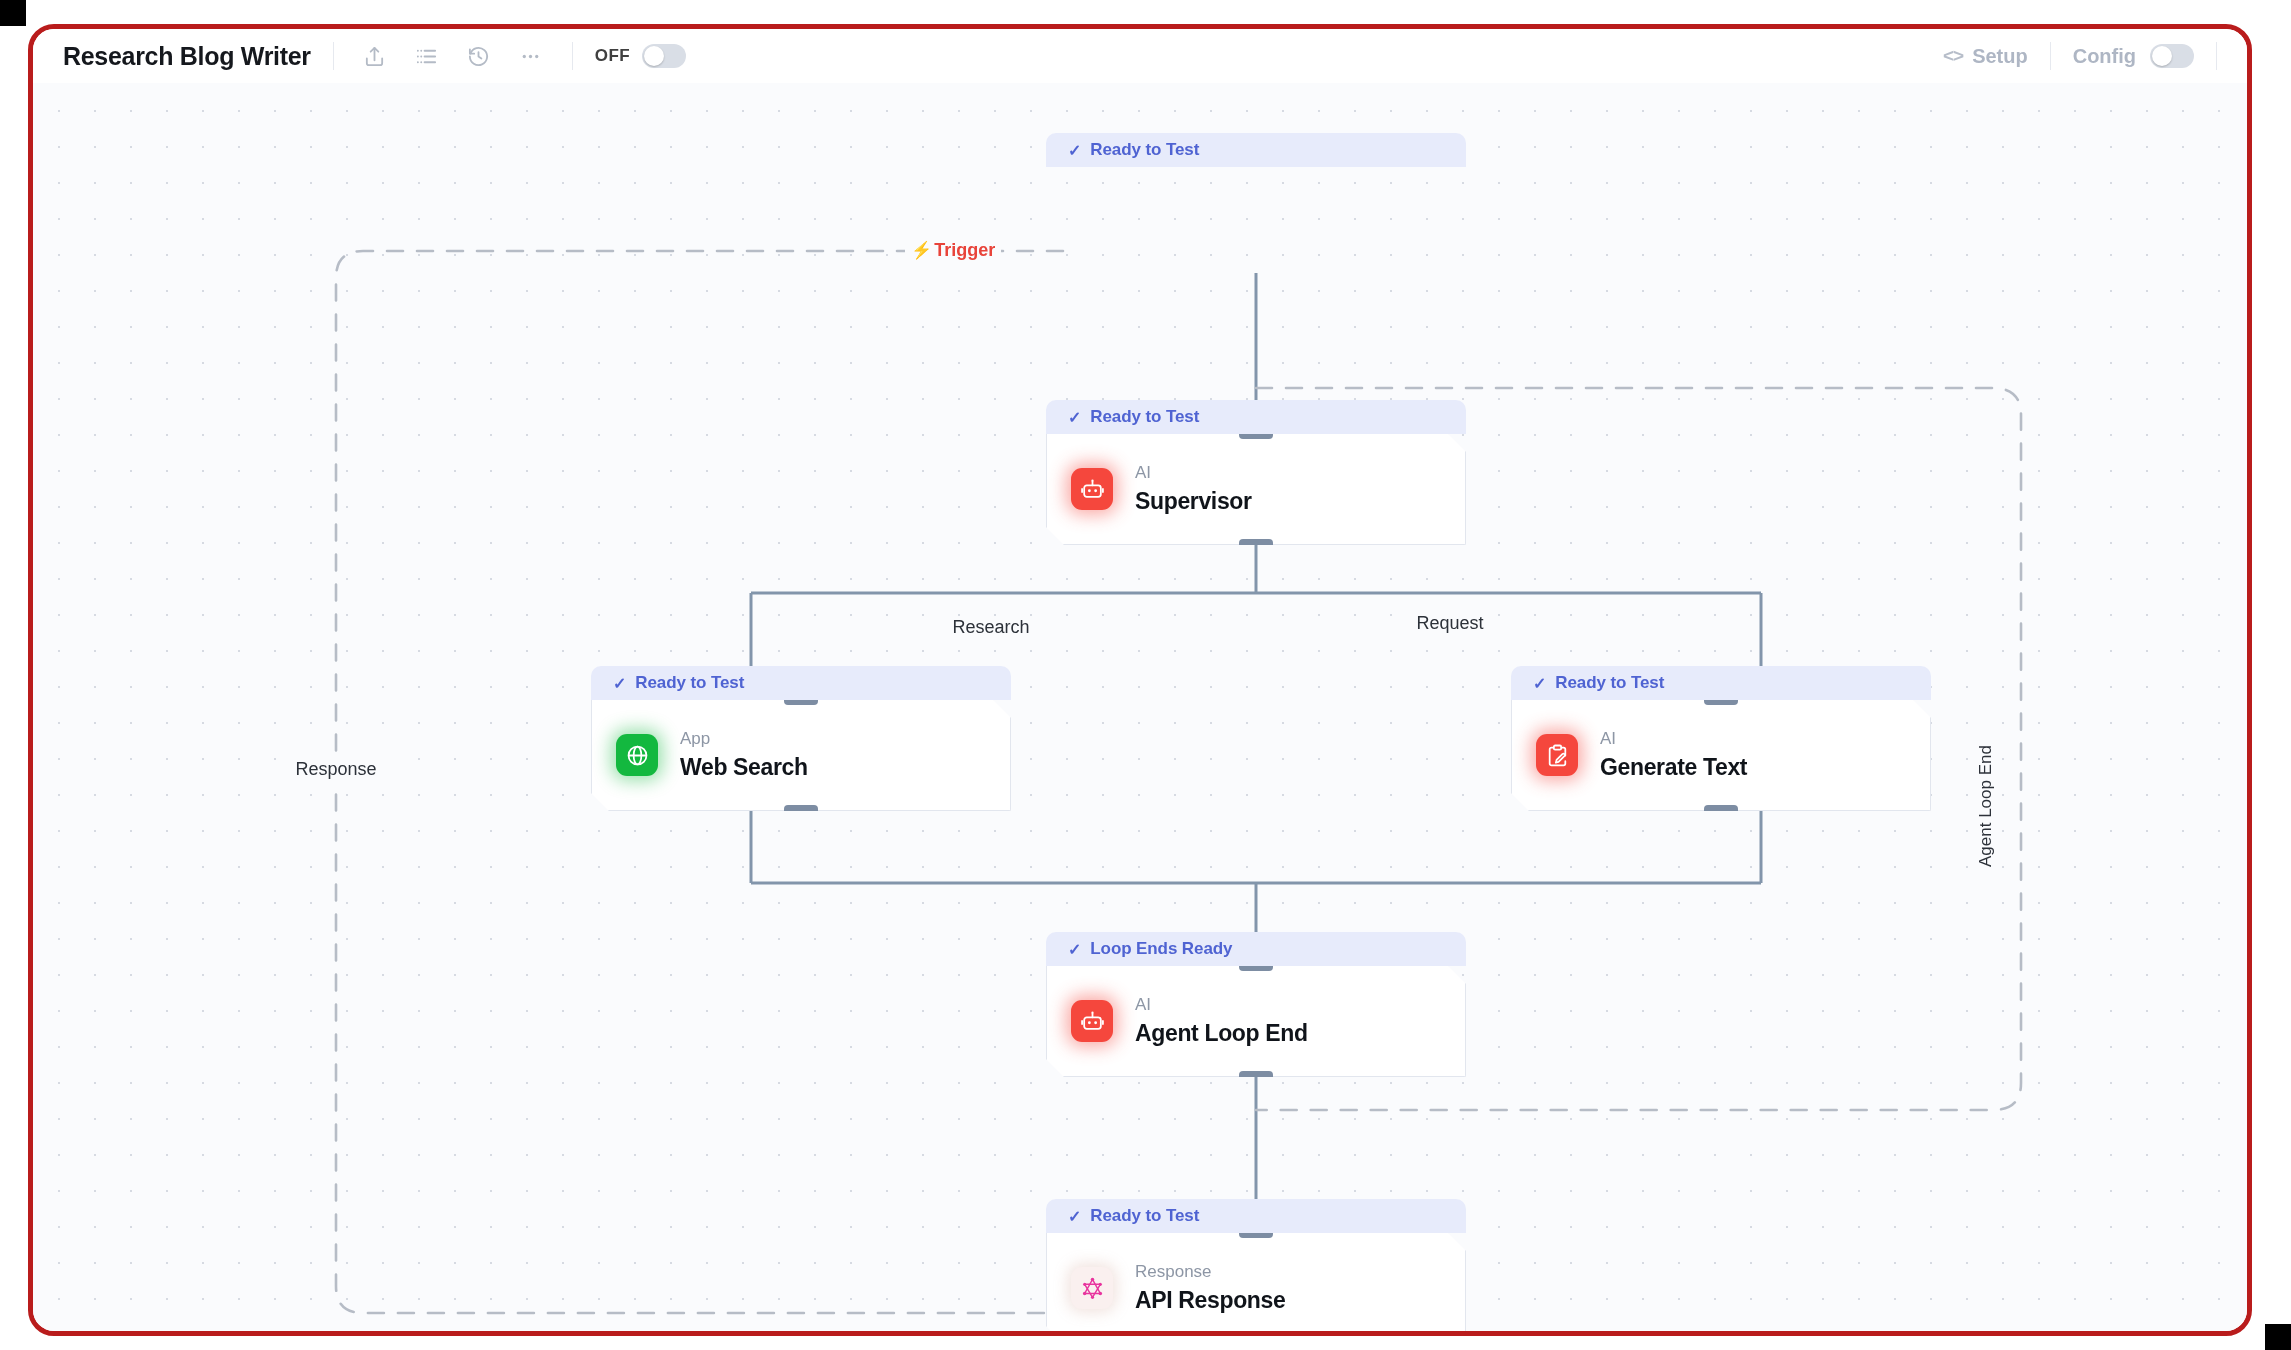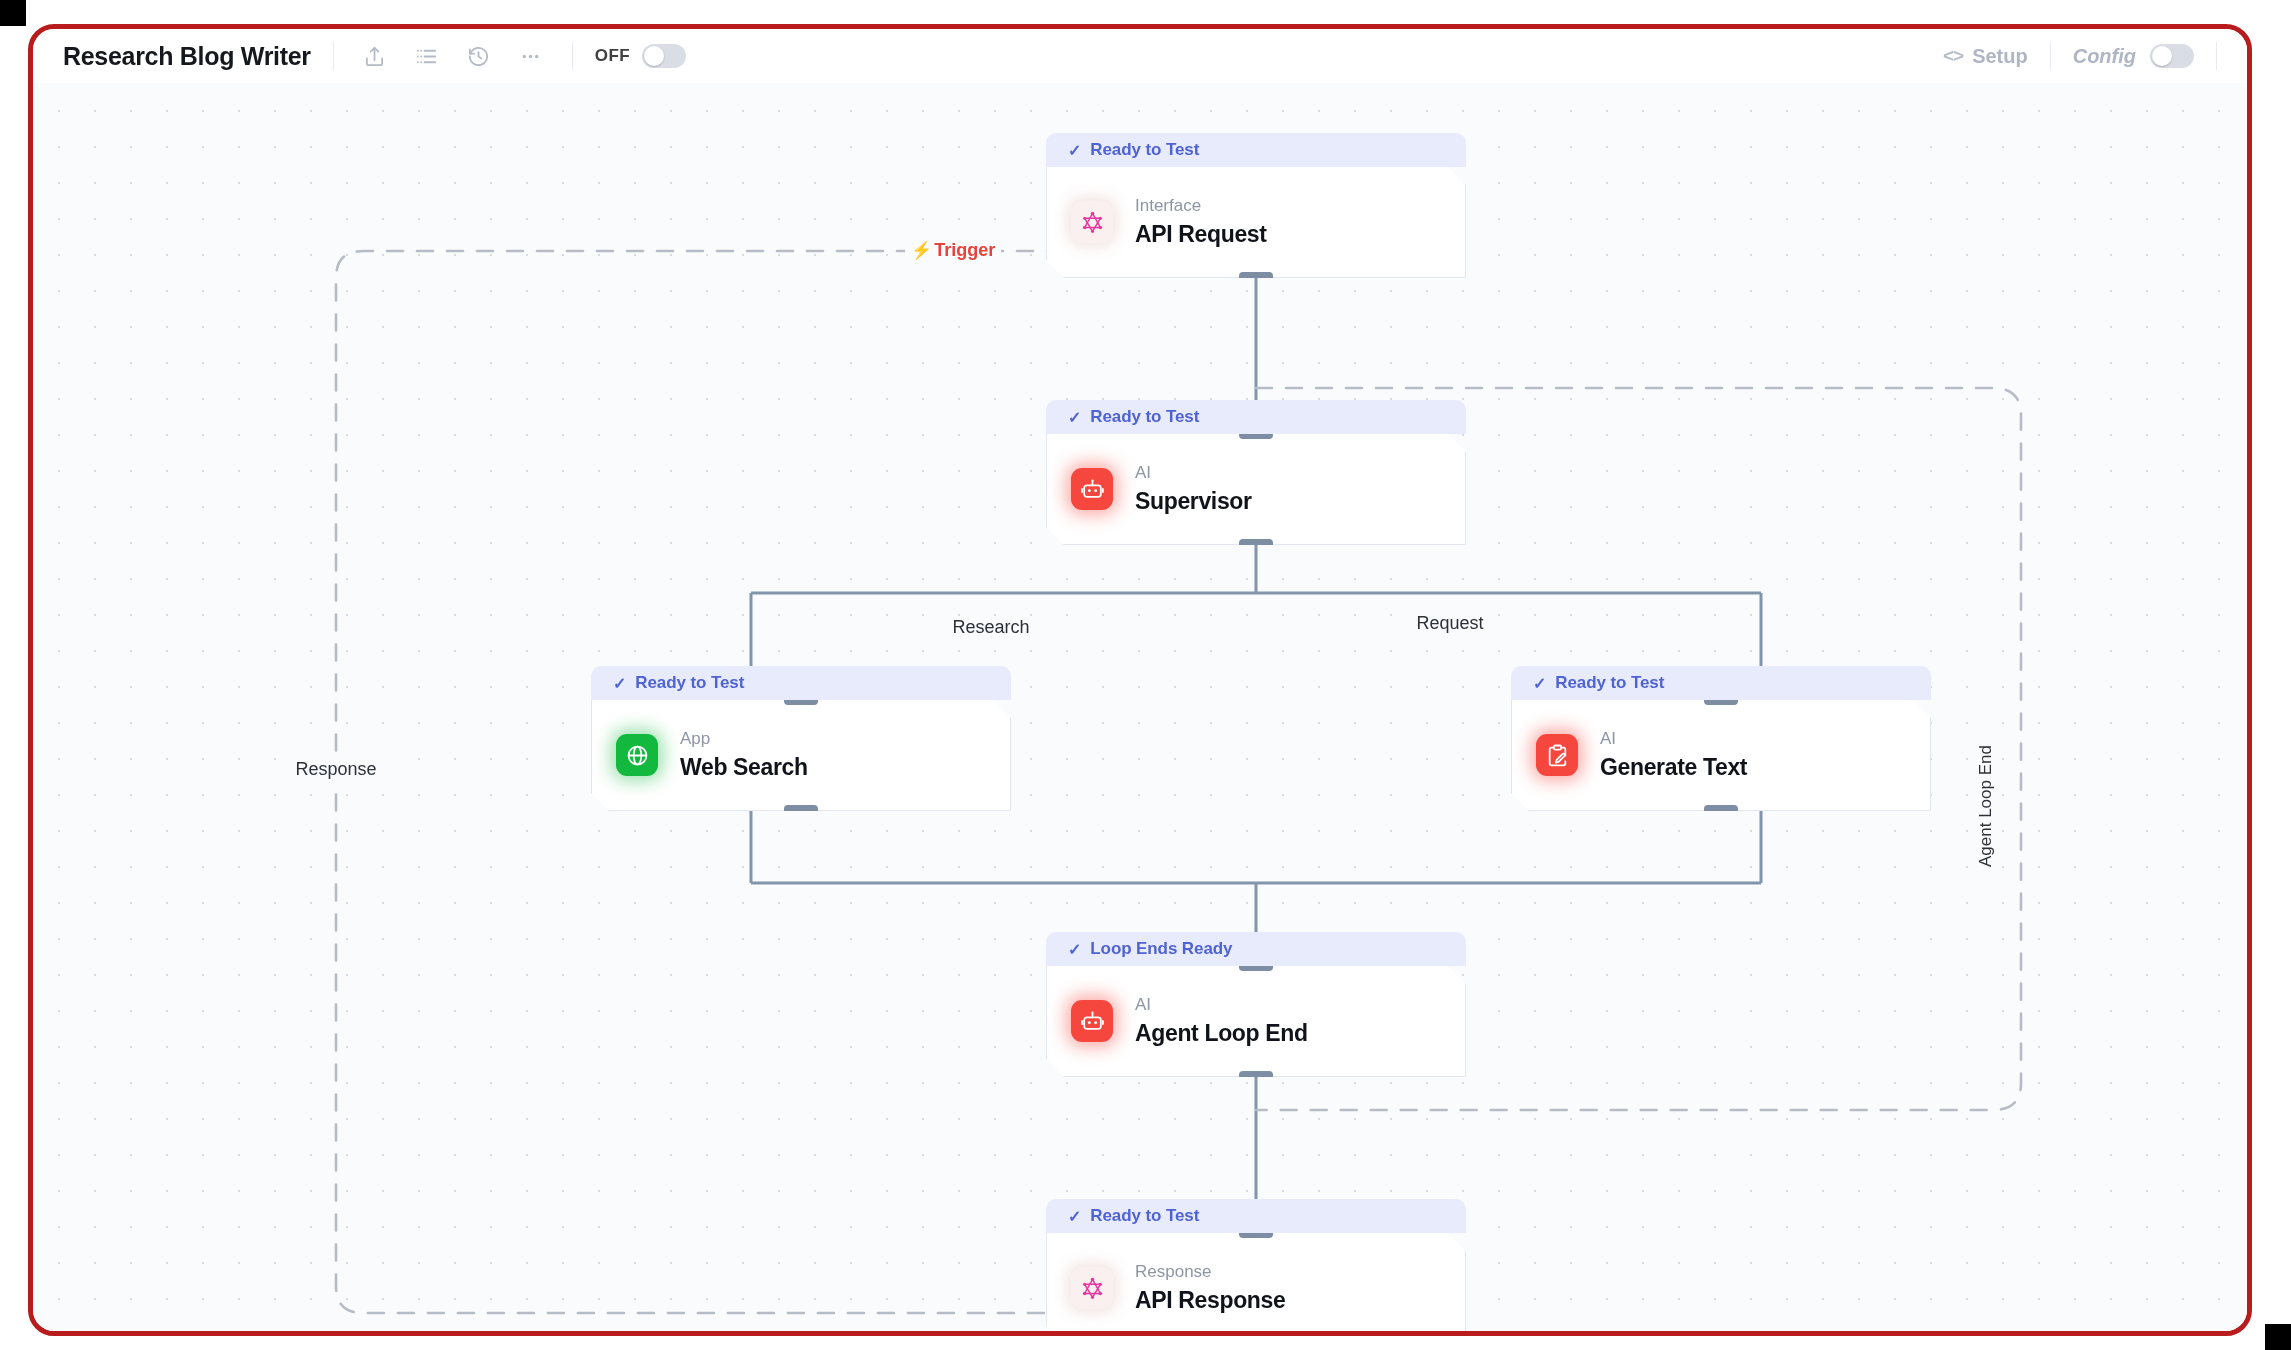--- a/index.html
+++ b/index.html
@@ -162,21 +162,21 @@
         <div class="knob"></div>
       </div>
 
       <div id="header-right">
         <div class="hr-item">
           <span class="code-ic">&lt;&gt;</span>
           <span>Setup</span>
         </div>
         <div class="divider"></div>
         <div class="hr-item">
-          <span style="margin-right:14px;font-style:italic;">Config</span>
+          <span style="margin-right:14px;">Config</span>
           <span class="toggle">
             <span class="knob"></span>
           </span>
         </div>
         <div class="divider" style="margin-right:0;"></div>
       </div>
     </div>
 
     <div id="canvas">
 
@@ -211,159 +211,140 @@
 
       <div class="edge-label" style="left:958px;top:544px;transform:translate(-50%,-50%);background:#fafbfd;padding:0 8px;">Research</div>
 
       <div class="edge-label" style="left:1417px;top:540px;transform:translate(-50%,-50%);background:#fafbfd;padding:0 8px;">Request</div>
 
       <div class="edge-label" style="left:303px;top:686px;transform:translate(-50%,-50%);background:#fafbfd;padding:4px 8px;">Response</div>
 
       <div class="vlabel" style="left:1940px;top:790px;background:#fafbfd;padding:3px 6px;">Agent Loop End</div>
 
       <div class="node" style="left:1013px;top:50px;">
+        <div class="node-status">
+          <span class="chk">✓</span>
+          <span>Ready to Test</span>
+        </div>
+      </div>
+
+      <div class="node" style="left:1013px;top:317px;">
+        <div class="node-status">
+          <span class="chk">✓</span>
+          <span>Ready to Test</span>
+        </div>
+        <div class="node-body">
+          <div class="node-icon ic-glow-red">
+            <svg width="25" height="25" viewBox="0 0 24 24" fill="none" stroke="#ffffff" stroke-width="1.7" stroke-linecap="round" stroke-linejoin="round">
+              <rect x="4" y="8" width="16" height="11" rx="2.5"></rect>
+              <path d="M12 4.5V8"></path>
+                <circle cx="12" cy="3.6" r="1.1" fill="#fff" stroke="none"></circle>
+              <circle cx="9" cy="13.2" r="1.35" fill="#fff" stroke="none"></circle>
+              <circle cx="15" cy="13.2" r="1.35" fill="#fff" stroke="none"></circle>
+              <path d="M2 11.5v3M22 11.5v3"></path>
+            </svg>
+          </div>
+          <div class="node-text">
+            <div class="node-kind">AI</div>
+            <div class="node-title">Supervisor</div>
+          </div>
+          <div class="handle top"></div>
+          <div class="handle bottom"></div>
+        </div>
+      </div>
+
+      <div class="node" style="left:558px;top:583px;">
+        <div class="node-status">
+          <span class="chk">✓</span>
+          <span>Ready to Test</span>
+        </div>
+        <div class="node-body">
+          <div class="node-icon ic-glow-green">
+            <svg width="25" height="25" viewBox="0 0 24 24" fill="none" stroke="#ffffff" stroke-width="1.7">
+              <circle cx="12" cy="12" r="8.6"></circle>
+              <ellipse cx="12" cy="12" rx="3.7" ry="8.6"></ellipse>
+              <path d="M3.4 12h17.2"></path>
+            </svg>
+          </div>
+          <div class="node-text">
+            <div class="node-kind">App</div>
+            <div class="node-title">Web Search</div>
+          </div>
+          <div class="handle top"></div>
+          <div class="handle bottom"></div>
+        </div>
+      </div>
+
+      <div class="node" style="left:1478px;top:583px;">
+        <div class="node-status">
+          <span class="chk">✓</span>
+          <span>Ready to Test</span>
+        </div>
+        <div class="node-body">
+          <div class="node-icon ic-glow-red">
+            <svg width="25" height="25" viewBox="0 0 24 24" fill="none" stroke="#ffffff" stroke-width="1.7" stroke-linecap="round" stroke-linejoin="round">
+              <path d="M16 4.5h1.8A1.7 1.7 0 0 1 19.5 6.2V12"></path>
+              <path d="M19.5 17.4v2.4a1.7 1.7 0 0 1-1.7 1.7H6.2A1.7 1.7 0 0 1 4.5 19.8V6.2A1.7 1.7 0 0 1 6.2 4.5H8"></path>
+              <rect x="8.5" y="2.4" width="7" height="4" rx="1.2"></rect>
+              <path d="M18.8 12.4 13 18.2l-2.6.7.7-2.6 5.8-5.8a1.35 1.35 0 0 1 1.9 1.9z"></path>
+            </svg>
+          </div>
+          <div class="node-text">
+            <div class="node-kind">AI</div>
+            <div class="node-title">Generate Text</div>
+          </div>
+          <div class="handle top"></div>
+          <div class="handle bottom"></div>
+        </div>
+      </div>
+
+      <div class="node" style="left:1013px;top:849px;">
+        <div class="node-status">
+          <span class="chk">✓</span>
+          <span>Loop Ends Ready</span>
+        </div>
+        <div class="node-body">
+          <div class="node-icon ic-glow-red">
+            <svg width="25" height="25" viewBox="0 0 24 24" fill="none" stroke="#ffffff" stroke-width="1.7" stroke-linecap="round" stroke-linejoin="round">
+              <rect x="4" y="8" width="16" height="11" rx="2.5"></rect>
+              <path d="M12 4.5V8"></path>
+                <circle cx="12" cy="3.6" r="1.1" fill="#fff" stroke="none"></circle>
+              <circle cx="9" cy="13.2" r="1.35" fill="#fff" stroke="none"></circle>
+              <circle cx="15" cy="13.2" r="1.35" fill="#fff" stroke="none"></circle>
+              <path d="M2 11.5v3M22 11.5v3"></path>
+            </svg>
+          </div>
+          <div class="node-text">
+            <div class="node-kind">AI</div>
+            <div class="node-title">Agent Loop End</div>
+          </div>
+          <div class="handle top"></div>
+          <div class="handle bottom"></div>
+        </div>
+      </div>
+
+      <div class="node" style="left:1013px;top:1116px;">
         <div class="node-status">
           <span class="chk">✓</span>
           <span>Ready to Test</span>
         </div>
         <div class="node-body">
           <div class="node-icon ic-glow-pink">
             <svg width="25" height="25" viewBox="0 0 24 24" fill="none" stroke="#e8359e" stroke-width="1.4">
               <path d="M12 3.3 L19.5 16.7 L4.5 16.7 Z"></path>
               <circle cx="12" cy="3.3" r="1.7" fill="#e8359e" stroke="none"></circle>
               <circle cx="19.5" cy="16.7" r="1.7" fill="#e8359e" stroke="none"></circle>
               <circle cx="4.5" cy="16.7" r="1.7" fill="#e8359e" stroke="none"></circle>
               <circle cx="4.5" cy="8" r="1.5" fill="#e8359e" stroke="none"></circle>
               <circle cx="19.5" cy="8" r="1.5" fill="#e8359e" stroke="none"></circle>
               <path d="M4.5 8 L19.5 8 M4.5 8 L12 20.5 M19.5 8 L12 20.5"></path>
               <circle cx="12" cy="20.5" r="1.5" fill="#e8359e" stroke="none"></circle>
             </svg>
           </div>
           <div class="node-text">
-            <div class="node-kind">Interface</div>
-            <div class="node-title">API Request</div>
-          </div>
-          <div class="handle bottom"></div>
-        </div>
-      </div>
-
-      <div class="node" style="left:1013px;top:317px;">
-        <div class="node-status">
-          <span class="chk">✓</span>
-          <span>Ready to Test</span>
-        </div>
-        <div class="node-body">
-          <div class="node-icon ic-glow-red">
-            <svg width="25" height="25" viewBox="0 0 24 24" fill="none" stroke="#ffffff" stroke-width="1.7" stroke-linecap="round" stroke-linejoin="round">
-              <rect x="4" y="8" width="16" height="11" rx="2.5"></rect>
-              <path d="M12 4.5V8"></path>
-                <circle cx="12" cy="3.6" r="1.1" fill="#fff" stroke="none"></circle>
-              <circle cx="9" cy="13.2" r="1.35" fill="#fff" stroke="none"></circle>
-              <circle cx="15" cy="13.2" r="1.35" fill="#fff" stroke="none"></circle>
-              <path d="M2 11.5v3M22 11.5v3"></path>
-            </svg>
-          </div>
-          <div class="node-text">
-            <div class="node-kind">AI</div>
-            <div class="node-title">Supervisor</div>
-          </div>
-          <div class="handle top"></div>
-          <div class="handle bottom"></div>
-        </div>
-      </div>
-
-      <div class="node" style="left:558px;top:583px;">
-        <div class="node-status">
-          <span class="chk">✓</span>
-          <span>Ready to Test</span>
-        </div>
-        <div class="node-body">
-          <div class="node-icon ic-glow-green">
-            <svg width="25" height="25" viewBox="0 0 24 24" fill="none" stroke="#ffffff" stroke-width="1.7">
-              <circle cx="12" cy="12" r="8.6"></circle>
-              <ellipse cx="12" cy="12" rx="3.7" ry="8.6"></ellipse>
-              <path d="M3.4 12h17.2"></path>
-            </svg>
-          </div>
-          <div class="node-text">
-            <div class="node-kind">App</div>
-            <div class="node-title">Web Search</div>
-          </div>
-          <div class="handle top"></div>
-          <div class="handle bottom"></div>
-        </div>
-      </div>
-
-      <div class="node" style="left:1478px;top:583px;">
-        <div class="node-status">
-          <span class="chk">✓</span>
-          <span>Ready to Test</span>
-        </div>
-        <div class="node-body">
-          <div class="node-icon ic-glow-red">
-            <svg width="25" height="25" viewBox="0 0 24 24" fill="none" stroke="#ffffff" stroke-width="1.7" stroke-linecap="round" stroke-linejoin="round">
-              <path d="M16 4.5h1.8A1.7 1.7 0 0 1 19.5 6.2V12"></path>
-              <path d="M19.5 17.4v2.4a1.7 1.7 0 0 1-1.7 1.7H6.2A1.7 1.7 0 0 1 4.5 19.8V6.2A1.7 1.7 0 0 1 6.2 4.5H8"></path>
-              <rect x="8.5" y="2.4" width="7" height="4" rx="1.2"></rect>
-              <path d="M18.8 12.4 13 18.2l-2.6.7.7-2.6 5.8-5.8a1.35 1.35 0 0 1 1.9 1.9z"></path>
-            </svg>
-          </div>
-          <div class="node-text">
-            <div class="node-kind">AI</div>
-            <div class="node-title">Generate Text</div>
-          </div>
-          <div class="handle top"></div>
-          <div class="handle bottom"></div>
-        </div>
-      </div>
-
-      <div class="node" style="left:1013px;top:849px;">
-        <div class="node-status">
-          <span class="chk">✓</span>
-          <span>Loop Ends Ready</span>
-        </div>
-        <div class="node-body">
-          <div class="node-icon ic-glow-red">
-            <svg width="25" height="25" viewBox="0 0 24 24" fill="none" stroke="#ffffff" stroke-width="1.7" stroke-linecap="round" stroke-linejoin="round">
-              <rect x="4" y="8" width="16" height="11" rx="2.5"></rect>
-              <path d="M12 4.5V8"></path>
-                <circle cx="12" cy="3.6" r="1.1" fill="#fff" stroke="none"></circle>
-              <circle cx="9" cy="13.2" r="1.35" fill="#fff" stroke="none"></circle>
-              <circle cx="15" cy="13.2" r="1.35" fill="#fff" stroke="none"></circle>
-              <path d="M2 11.5v3M22 11.5v3"></path>
-            </svg>
-          </div>
-          <div class="node-text">
-            <div class="node-kind">AI</div>
-            <div class="node-title">Agent Loop End</div>
-          </div>
-          <div class="handle top"></div>
-          <div class="handle bottom"></div>
-        </div>
-      </div>
-
-      <div class="node" style="left:1013px;top:1116px;">
-        <div class="node-status">
-          <span class="chk">✓</span>
-          <span>Ready to Test</span>
-        </div>
-        <div class="node-body">
-          <div class="node-icon ic-glow-pink">
-            <svg width="25" height="25" viewBox="0 0 24 24" fill="none" stroke="#e8359e" stroke-width="1.4">
-              <path d="M12 3.3 L19.5 16.7 L4.5 16.7 Z"></path>
-              <circle cx="12" cy="3.3" r="1.7" fill="#e8359e" stroke="none"></circle>
-              <circle cx="19.5" cy="16.7" r="1.7" fill="#e8359e" stroke="none"></circle>
-              <circle cx="4.5" cy="16.7" r="1.7" fill="#e8359e" stroke="none"></circle>
-              <circle cx="4.5" cy="8" r="1.5" fill="#e8359e" stroke="none"></circle>
-              <circle cx="19.5" cy="8" r="1.5" fill="#e8359e" stroke="none"></circle>
-              <path d="M4.5 8 L19.5 8 M4.5 8 L12 20.5 M19.5 8 L12 20.5"></path>
-              <circle cx="12" cy="20.5" r="1.5" fill="#e8359e" stroke="none"></circle>
-            </svg>
-          </div>
-          <div class="node-text">
             <div class="node-kind">Response</div>
             <div class="node-title">API Response</div>
           </div>
           <div class="handle top"></div>
         </div>
       </div>
 
     </div>
   </div>
 </div>

